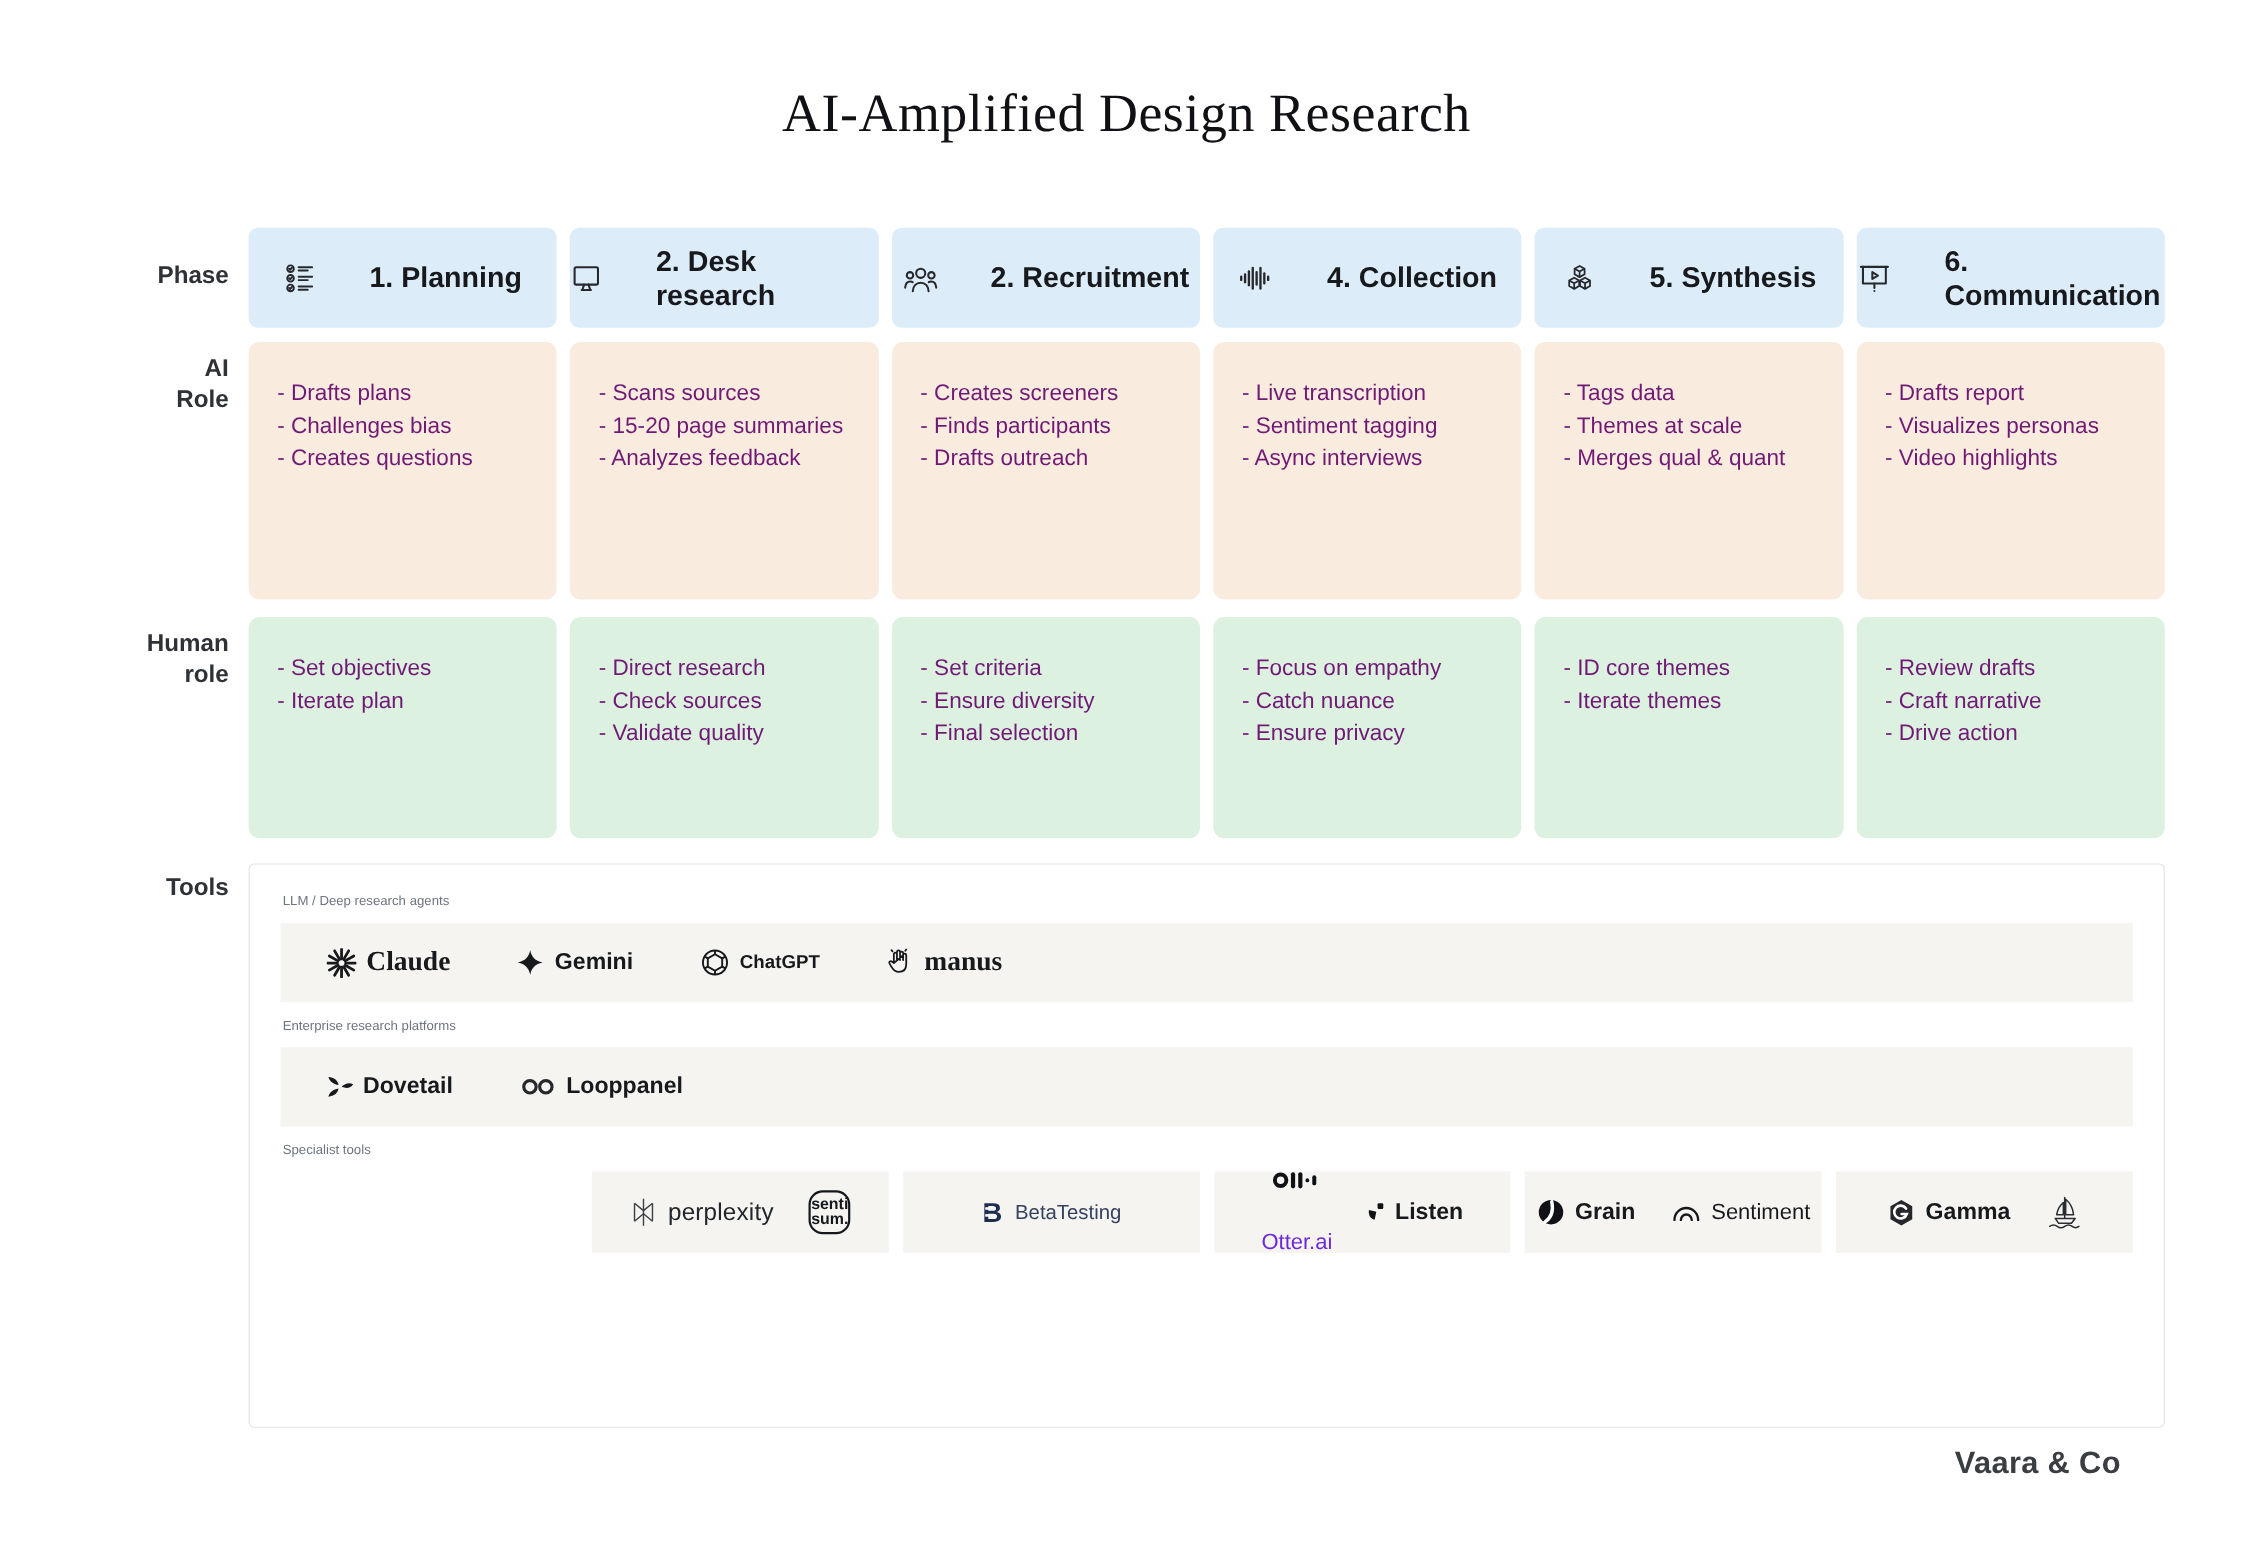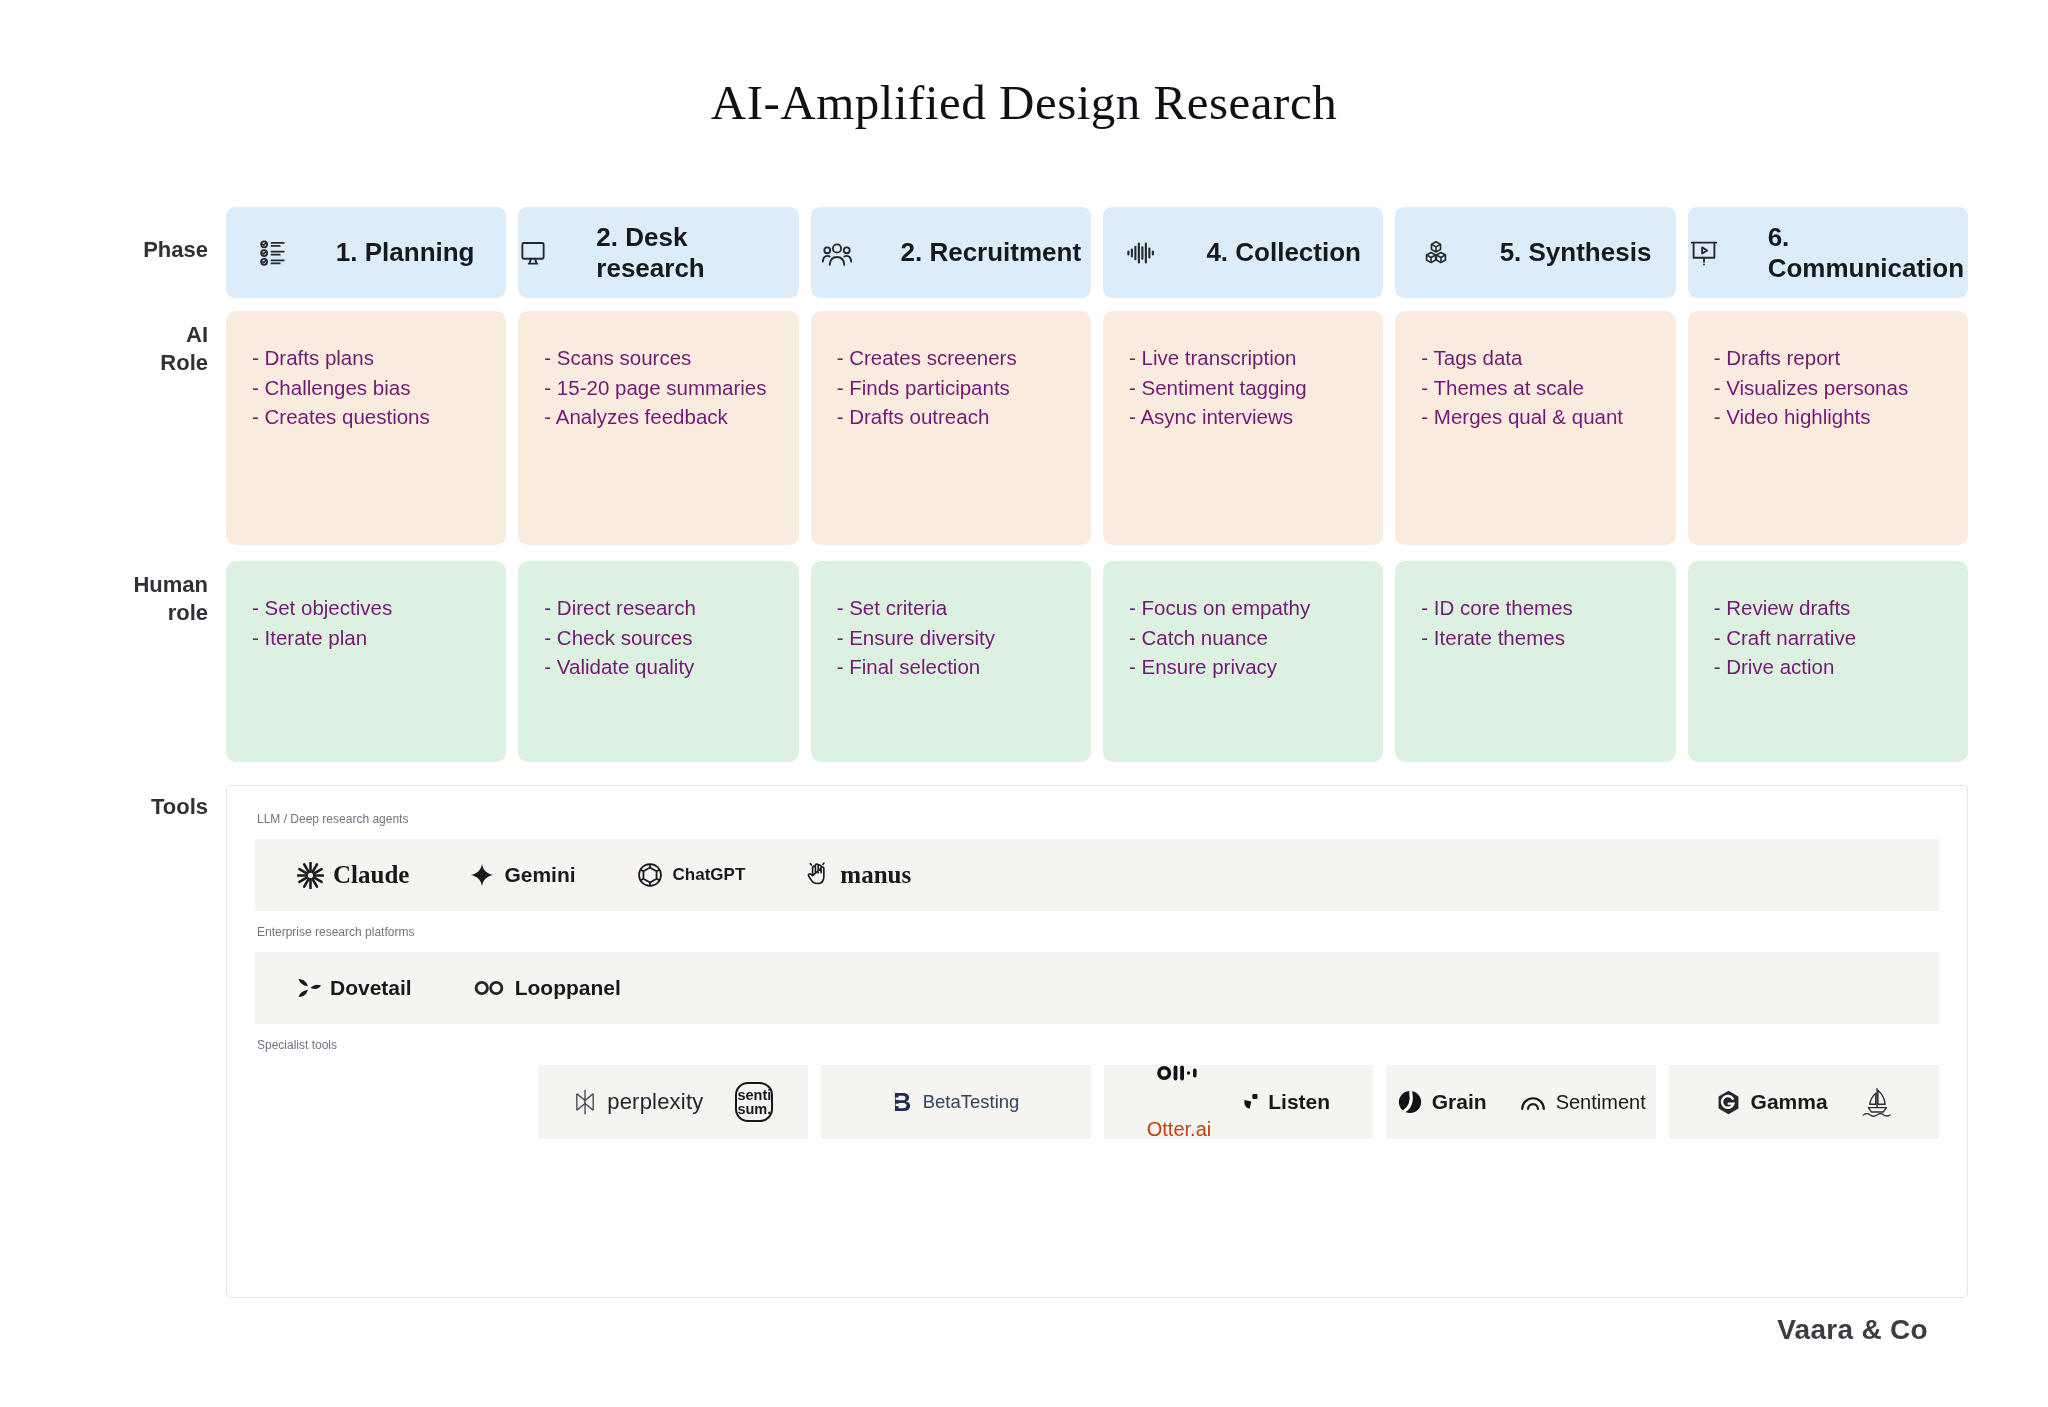--- a/index.html
+++ b/index.html
@@ -50,21 +50,21 @@
     padding:0 42px;gap:60px;
   }
   .spec-grid{display:grid;grid-template-columns:repeat(6,1fr);gap:13px;}
   .spec-cell{
     background:var(--strip-bg,#f5f4f1);height:74px;display:flex;
     align-items:center;justify-content:center;gap:32px;
   }
   .spec-cell.spec-empty{background:transparent;}
   .logo{display:inline-flex;align-items:center;gap:9px;}
   .logo-caption{flex-direction:column;gap:1px;}
-  .logo-caption .logo-label{font-size:11.5px;font-weight:700;color:#c2410c;margin-top:32px;}
+  .logo-caption .logo-label{font-size:11.5px;font-weight:700;color:#6d28d9;margin-top:32px;}
   .logo-icon{display:flex;align-items:center;}
   .logo-label{color:#17191d;}
   .logo-label.serif-lg{font-family:"Liberation Serif",serif;font-size:25px;font-weight:600;}
   .logo-label.sans-bold{font-size:21px;font-weight:700;}
   .logo-label.sans-bold-sm{font-size:17px;font-weight:700;}
   .logo-label.sans-semibold{font-size:21px;font-weight:600;}
   .logo-label.sans-medium{font-size:20px;font-weight:500;}
   .logo-label.sans-light{font-size:22px;font-weight:400;letter-spacing:0.2px;color:#22262c;}
   .logo-label.sans-navy{font-size:18.5px;font-weight:500;color:#35425f;}
   .senti-badge{

